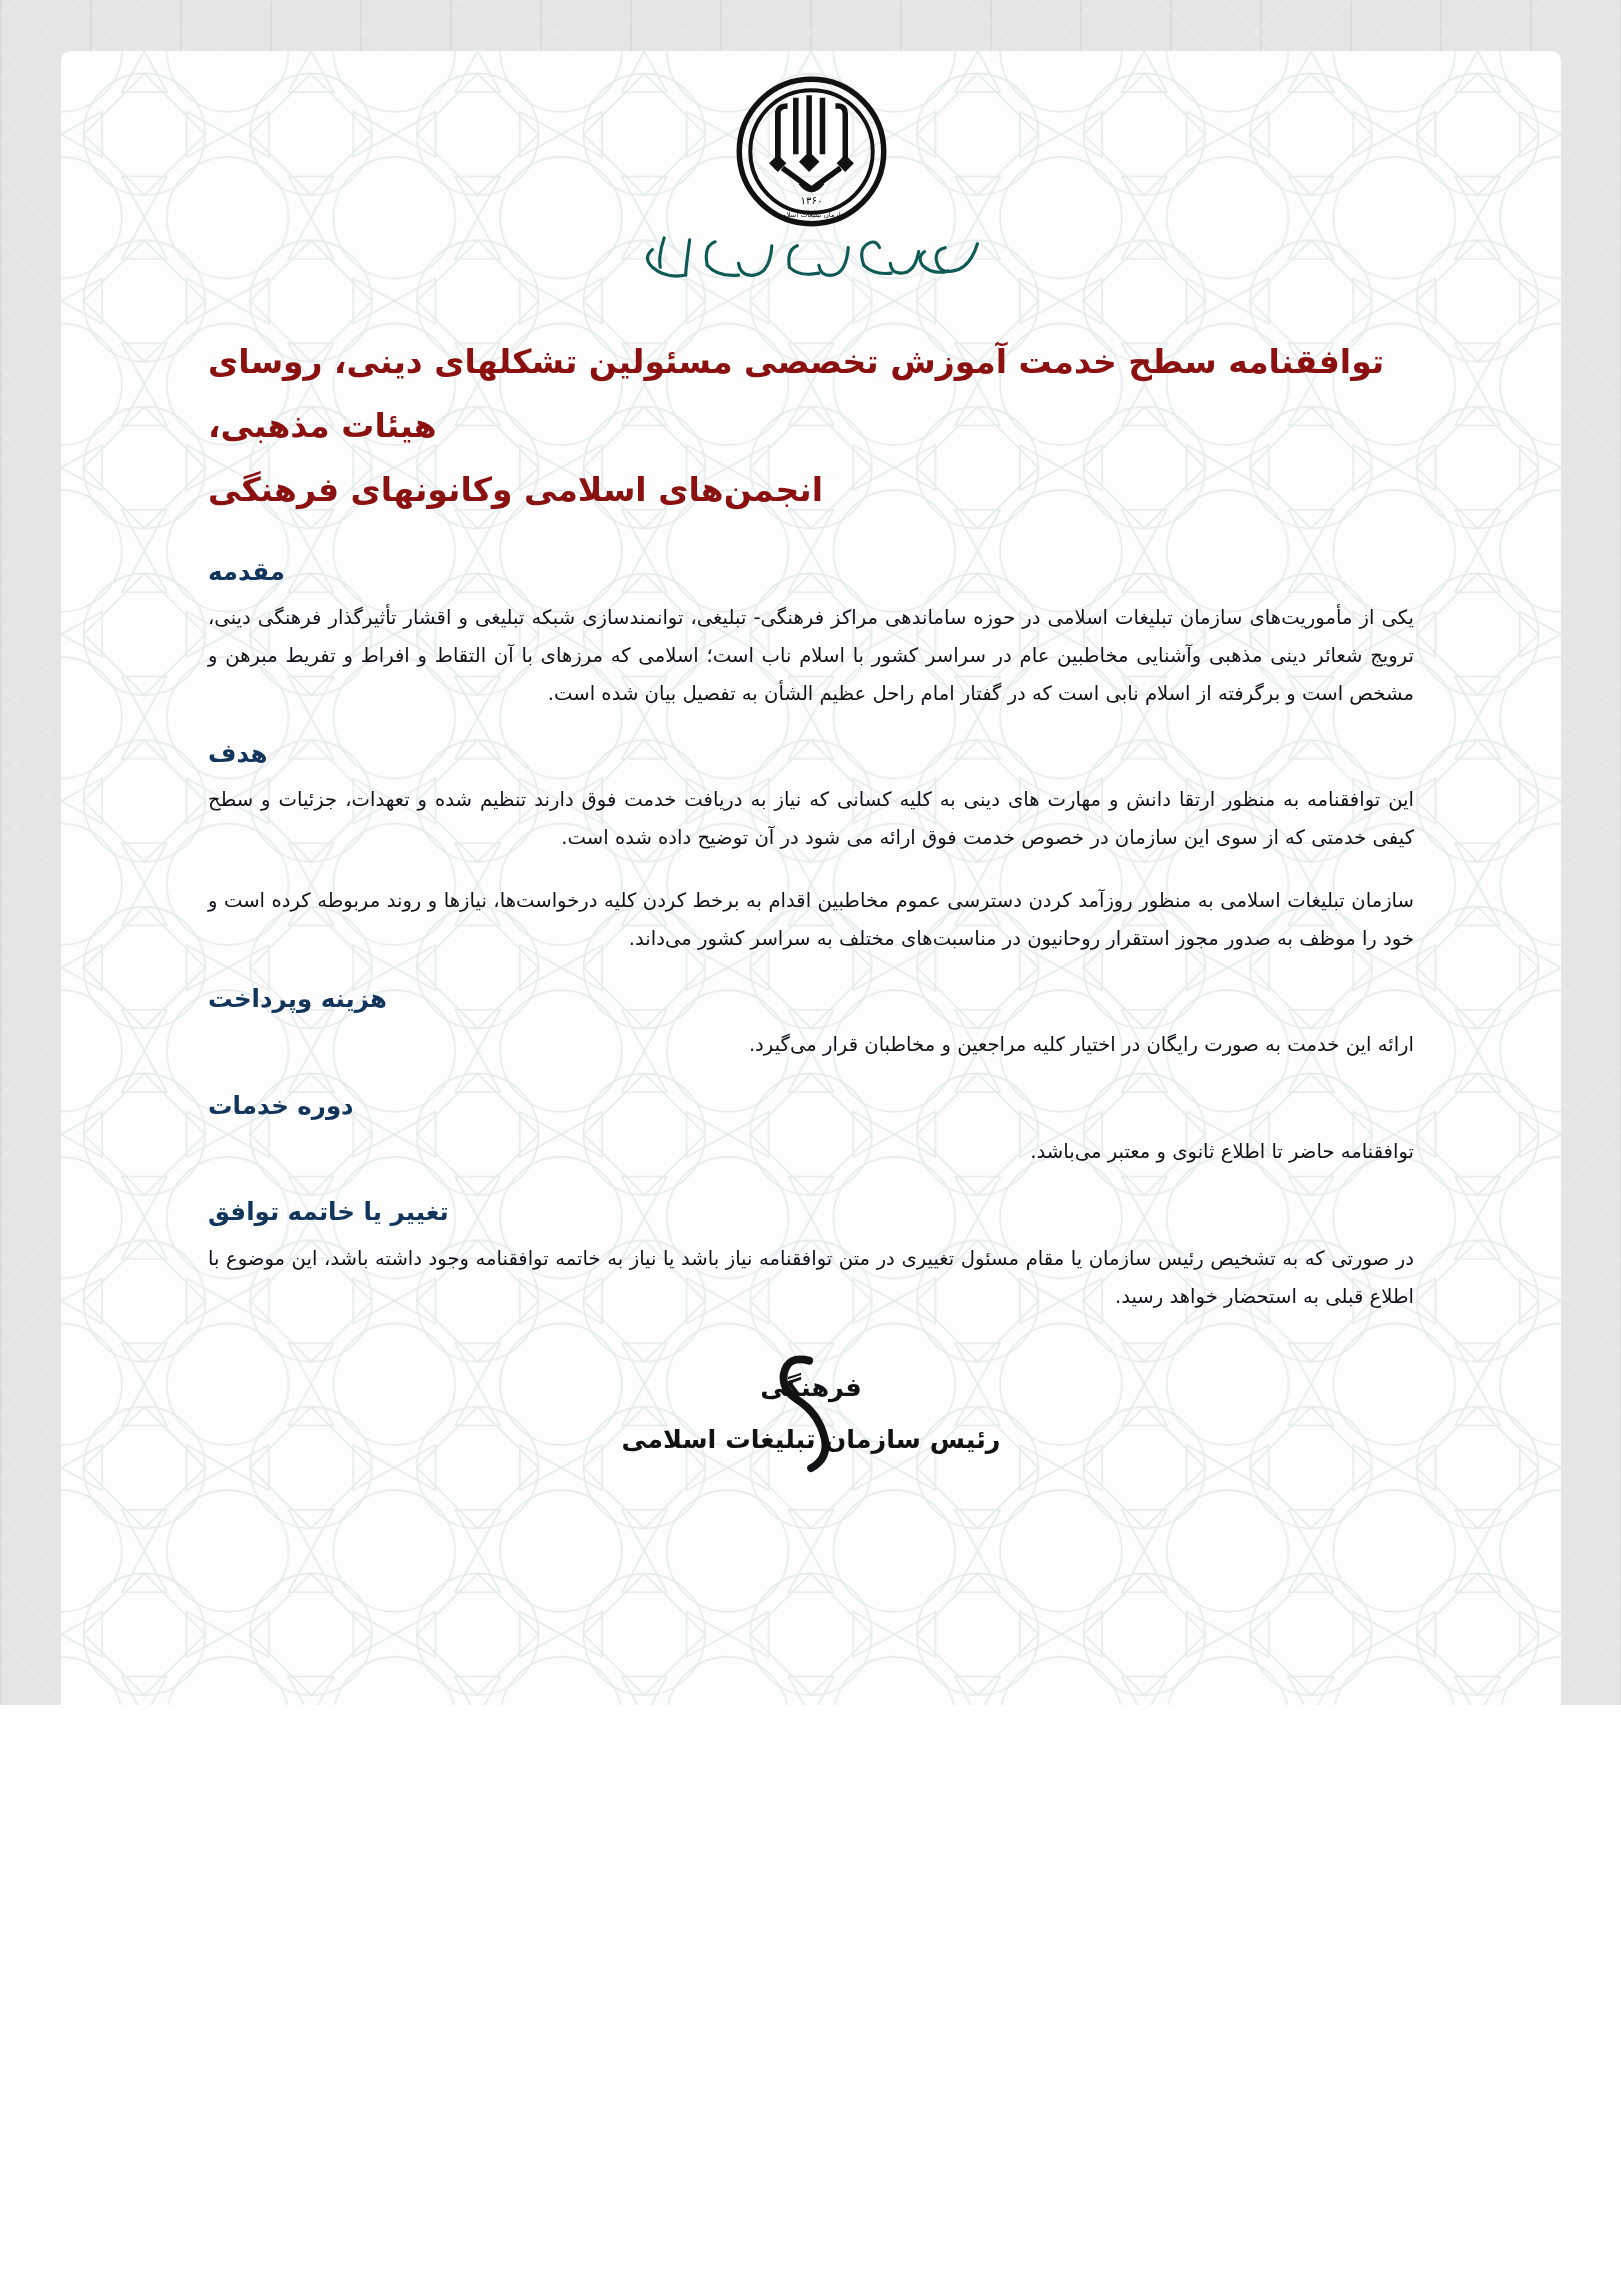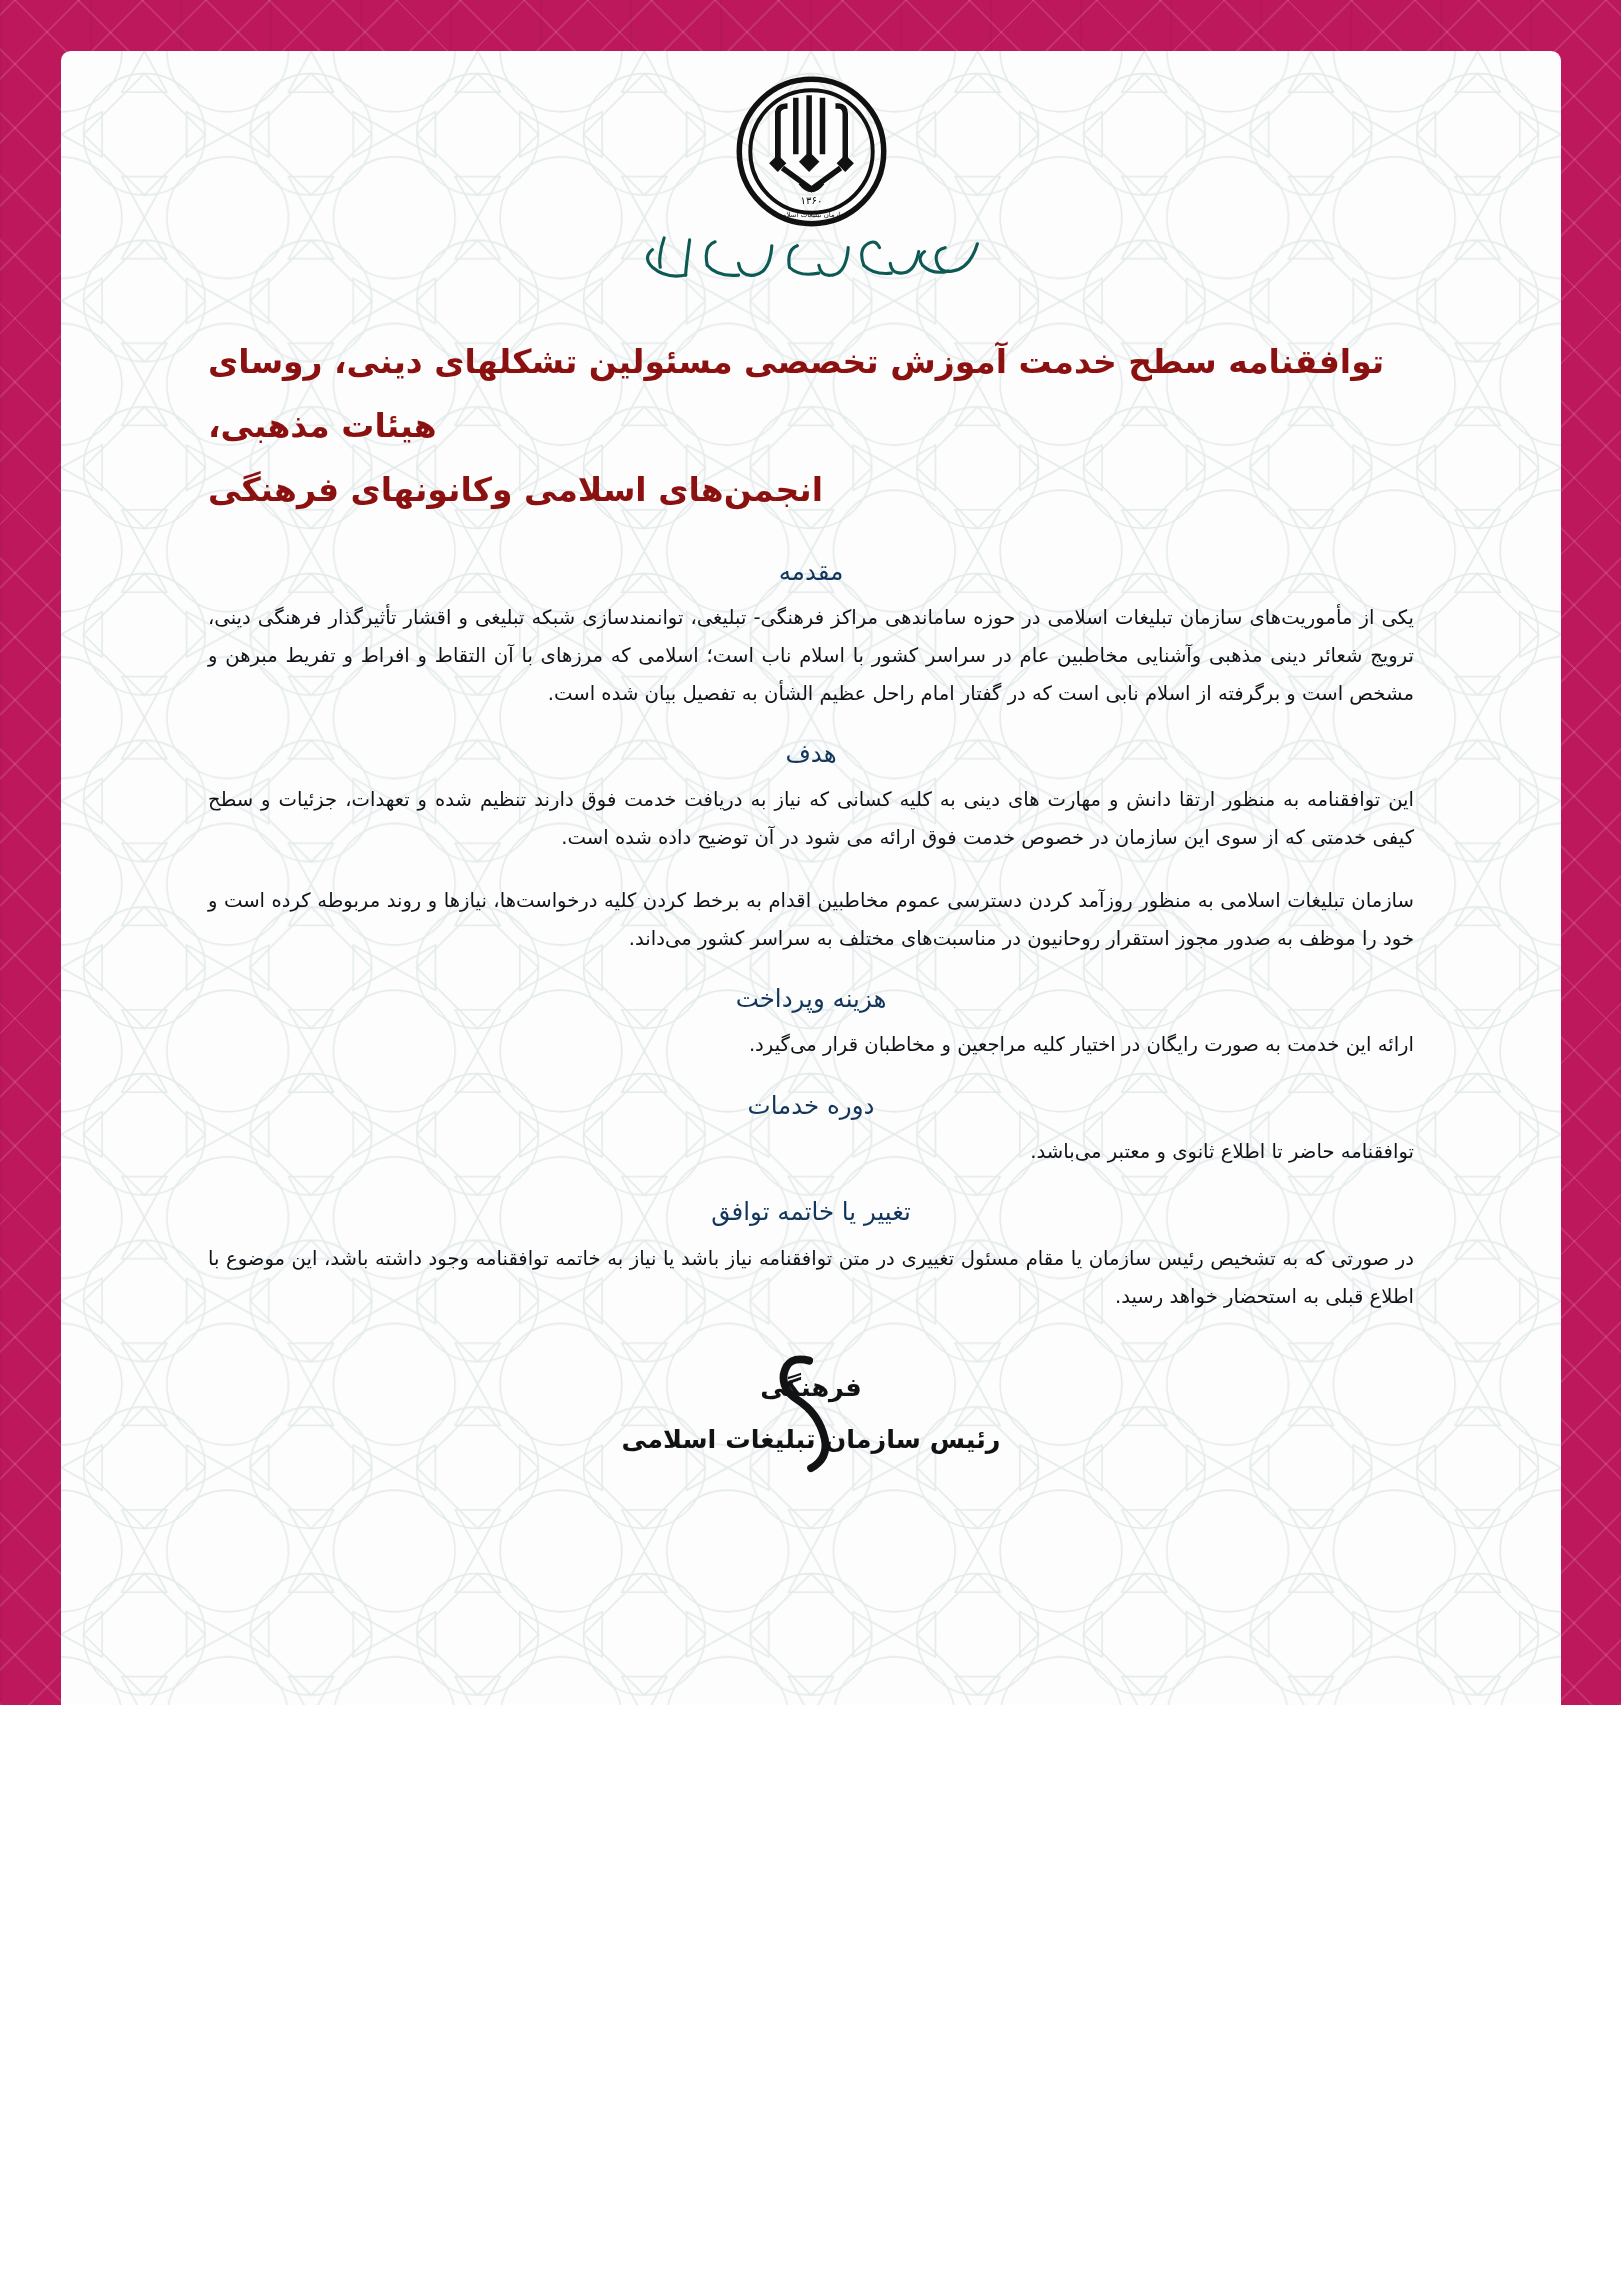--- a/index.html
+++ b/index.html
@@ -6,21 +6,21 @@
   html, body {
     margin: 0;
     padding: 0;
     background: #ffffff;
   }
 
   .page {
     position: relative;
     width: 1621px;
     height: 1705px;
-    background: #be185d;
+    background: #e5e5e5;
     overflow: hidden;
     font-family: "DejaVu Sans", "Liberation Sans", sans-serif;
     box-sizing: border-box;
   }
 
   
   .page::before {
     content: "";
     position: absolute;
     inset: 0;
@@ -117,23 +117,23 @@
 
   
   .sections {
     margin-top: 33px;
     direction: rtl;
   }
   .section { margin-bottom: 9.8px; }
 
   .section-heading {
     color: #12355B;
-    font-weight: normal;
+    font-weight: bold;
     font-size: 24.5px;
-    text-align: center;
+    text-align: left;
     margin: 0 0 9.8px 0;
     line-height: 1.3;
   }
   .section-body {
     color: #111318;
     font-size: 19.6px;
     line-height: 1.92;
     text-align: justify;
     text-align-last: right;
     margin: 0;

